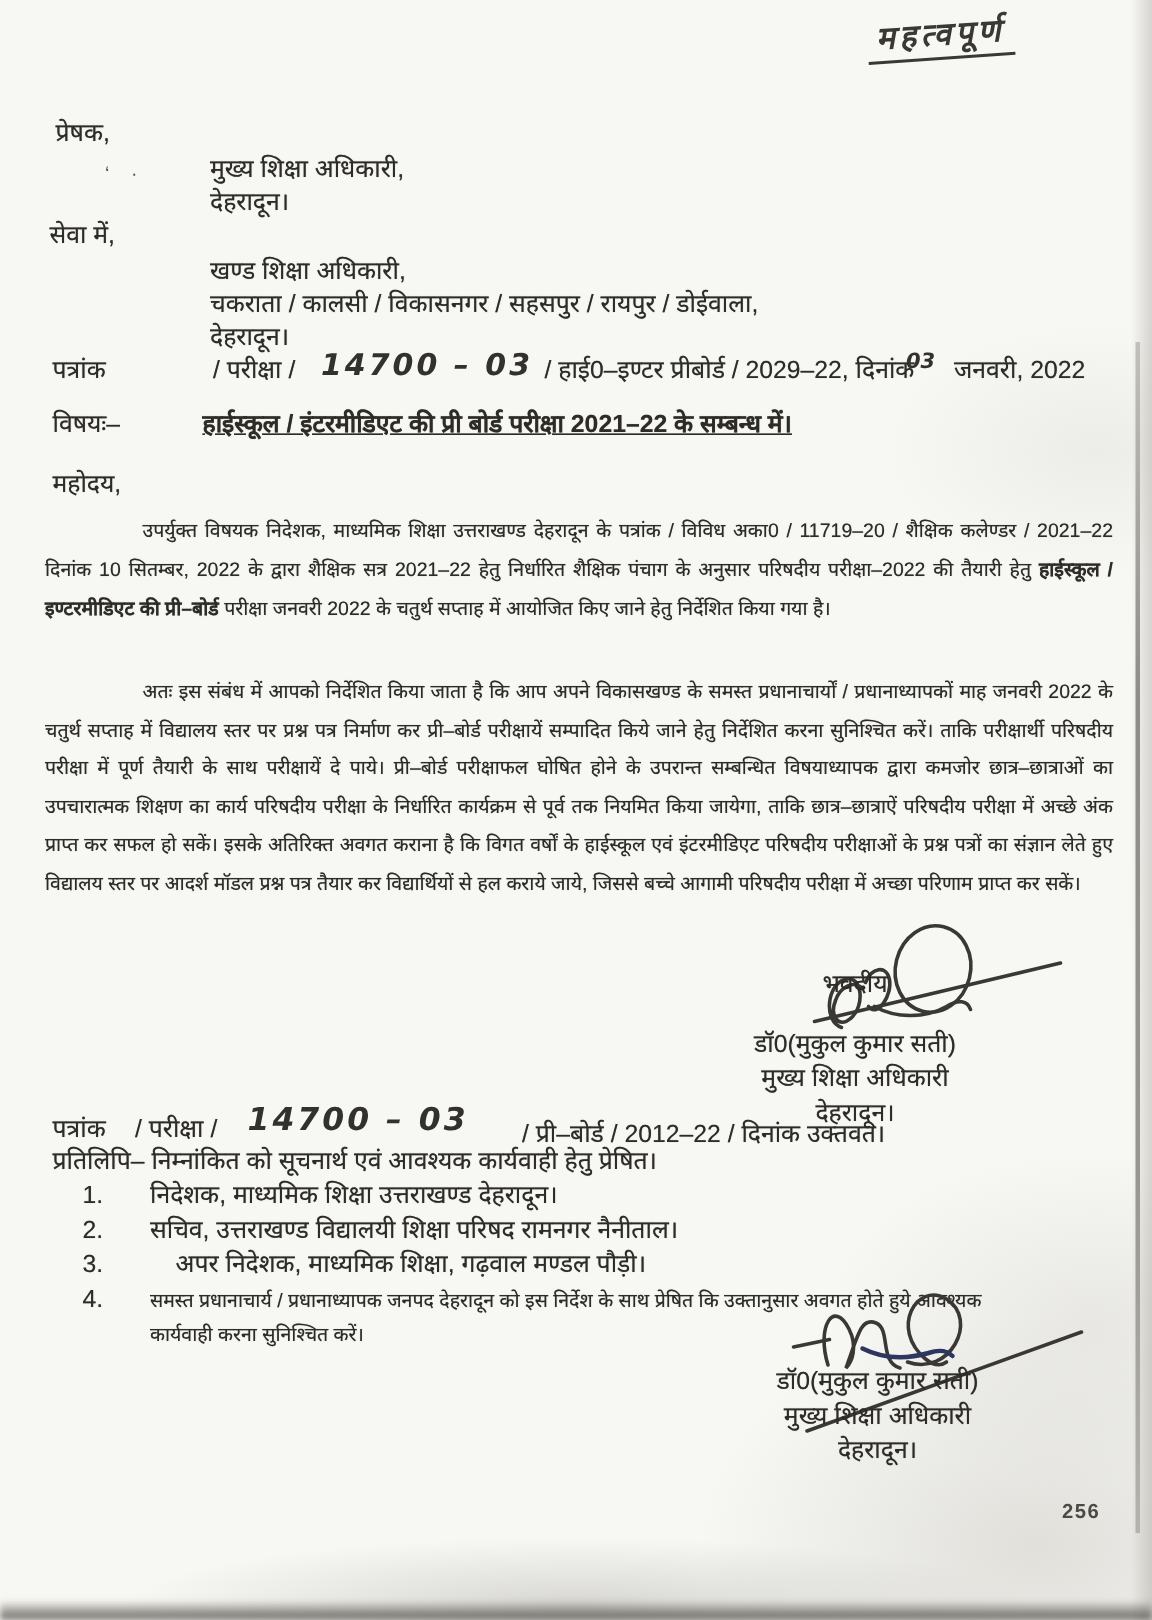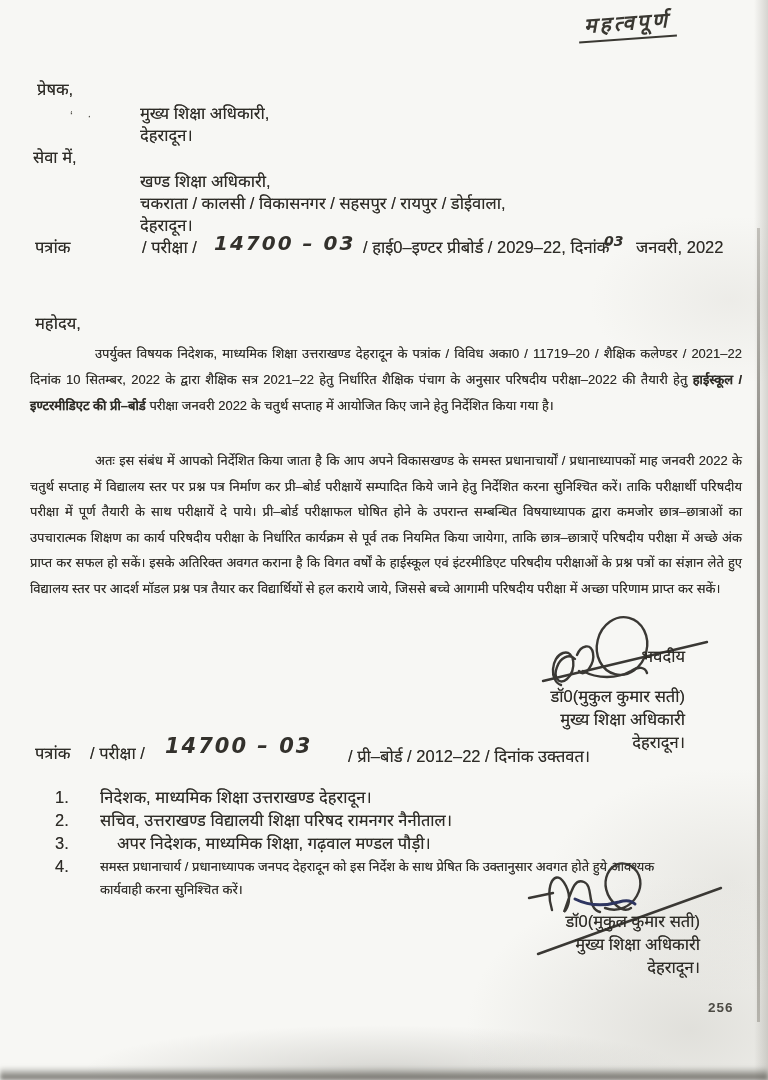--- a/index.html
+++ b/index.html
@@ -18,21 +18,21 @@
   .abs{position:absolute;}
   .t{font-size:16.5px;line-height:22px;white-space:nowrap;text-shadow:0 0 .5px rgba(45,43,38,.55);}
   .para{font-size:13px;line-height:26px;text-align:justify;text-shadow:0 0 .5px rgba(45,43,38,.55);}
   .hw{font-family:"DejaVu Sans","Liberation Sans",sans-serif;font-style:italic;font-weight:600;color:#33312c;}
   .stamp{
     font-size:21px;letter-spacing:3px;border-bottom:2.5px solid #3a3832;
     padding:0 6px 2px 6px;transform:rotate(-4deg);color:#3a3832;
   }
   .subject-text{font-weight:bold;text-decoration:underline;}
   .sig-col{text-align:center;font-size:16.5px;line-height:23px;text-shadow:0 0 .5px rgba(45,43,38,.55);}
-  .sig-col div{white-space:nowrap;text-align:right;}
+  .sig-col div{white-space:nowrap;}
   .edge-line{position:absolute;top:228px;bottom:58px;right:8px;width:3px;
     background:linear-gradient(to bottom,#c2c0ba,#8e8c86 30%,#98968f 70%,#b5b3ac);}
   .edge-shade{position:absolute;top:0;bottom:0;right:0;width:14px;
     background:linear-gradient(to left,rgba(150,148,140,.35),transparent);}
   .bottom-smudge{position:absolute;left:0;right:0;bottom:0;height:13px;
     background:linear-gradient(to bottom,rgba(90,88,80,0),rgba(82,80,72,.55) 60%,rgba(60,58,52,.75));
     filter:blur(2px);}
   .speck{font-size:13px;color:#55534d;}
   .pagenum{font-size:13.5px;font-weight:bold;color:#4c4a44;letter-spacing:1px;}
   svg.sig{overflow:visible;}
@@ -57,20 +57,24 @@
 
   <div class="abs" style="left:0;top:233px;width:768px;height:26px;">
     <span class="abs t" style="left:35px;top:3px;">पत्रांक</span>
     <span class="abs t" style="left:142px;top:3px;">/ परीक्षा /</span>
     <span class="abs hw" style="left:214px;top:-2px;font-size:20px;letter-spacing:2px;">14700 – 03</span>
     <span class="abs t" style="left:363px;top:3px;">/ हाई0–इण्टर प्रीबोर्ड / 2029–22,  दिनांक</span>
     <span class="abs hw" style="left:604px;top:0px;font-size:14px;">03</span>
     <span class="abs t" style="left:636px;top:3px;">जनवरी, 2022</span>
   </div>
 
+  <div class="abs" style="left:0;top:272px;width:768px;height:26px;">
+    <span class="abs t" style="left:35px;top:0;">विषयः–</span>
+    <span class="abs t subject-text" style="left:135px;top:0;">हाईस्कूल / इंटरमीडिएट की प्री बोर्ड परीक्षा 2021–22 के सम्बन्ध में।</span>
+  </div>
 
   <div class="abs t" style="left:35px;top:312px;">महोदय,</div>
 
   <div class="abs para" style="left:30px;top:341px;width:712px;text-indent:65px;"><span>उपर्युक्त विषयक निदेशक, माध्यमिक शिक्षा उत्तराखण्ड देहरादून के पत्रांक / विविध अका0 / 11719–20 / शैक्षिक कलेण्डर / 2021–22 दिनांक 10 सितम्बर, 2022 के द्वारा शैक्षिक सत्र 2021–22 हेतु निर्धारित शैक्षिक पंचाग के अनुसार परिषदीय परीक्षा–2022 की तैयारी हेतु </span><b>हाईस्कूल / इण्टरमीडिएट की प्री–बोर्ड</b><span> परीक्षा जनवरी 2022 के चतुर्थ सप्ताह में आयोजित किए जाने हेतु निर्देशित किया गया है।</span></div>
 
   <div class="abs para" style="left:30px;top:448px;width:712px;text-indent:65px;line-height:25.5px;">अतः इस संबंध में आपको निर्देशित किया जाता है कि आप अपने विकासखण्ड के समस्त प्रधानाचार्यों / प्रधानाध्यापकों माह जनवरी 2022 के चतुर्थ सप्ताह में विद्यालय स्तर पर प्रश्न पत्र निर्माण कर प्री–बोर्ड परीक्षायें सम्पादित किये जाने हेतु निर्देशित करना सुनिश्चित करें। ताकि परीक्षार्थी परिषदीय परीक्षा में पूर्ण तैयारी के साथ परीक्षायें दे पाये। प्री–बोर्ड परीक्षाफल घोषित होने के उपरान्त सम्बन्धित विषयाध्यापक द्वारा कमजोर छात्र–छात्राओं का उपचारात्मक शिक्षण का कार्य परिषदीय परीक्षा के निर्धारित कार्यक्रम से पूर्व तक नियमित किया जायेगा, ताकि छात्र–छात्राऐं परिषदीय परीक्षा में अच्छे अंक प्राप्त कर सफल हो सकें। इसके अतिरिक्त अवगत कराना है कि विगत वर्षों के हाईस्कूल एवं इंटरमीडिएट परिषदीय परीक्षाओं के प्रश्न पत्रों का संज्ञान लेते हुए विद्यालय स्तर पर आदर्श मॉडल प्रश्न पत्र तैयार कर विद्यार्थियों से हल कराये जाये, जिससे बच्चे आगामी परिषदीय परीक्षा में अच्छा परिणाम प्राप्त कर सकें।</div>
 
   <svg class="abs sig" style="left:505px;top:605px;" width="215" height="100" viewBox="0 0 215 100">
     <g fill="none" stroke="#3a3834" stroke-width="2.4" stroke-linecap="round">
       <ellipse cx="117" cy="41" rx="25" ry="29" transform="rotate(14 117 41)"></ellipse>
@@ -88,20 +92,21 @@
     <div>देहरादून।</div>
   </div>
 
   <div class="abs" style="left:0;top:736px;width:768px;height:28px;">
     <span class="abs t" style="left:35px;top:6px;">पत्रांक</span>
     <span class="abs t" style="left:90px;top:6px;">/ परीक्षा /</span>
     <span class="abs hw" style="left:165px;top:-2px;font-size:21px;letter-spacing:2px;">14700 – 03</span>
     <span class="abs t" style="left:348px;top:9px;">/ प्री–बोर्ड / 2012–22 /  दिनांक उक्तवत।</span>
   </div>
 
+  <div class="abs t" style="left:35px;top:763px;">प्रतिलिपि– निम्नांकित को सूचनार्थ एवं आवश्यक कार्यवाही हेतु प्रेषित।</div>
 
   <div class="abs" style="left:0;top:786px;width:768px;">
     <div>
       <span class="abs t" style="left:55px;top:0;">1.</span>
       <span class="abs t" style="left:100px;top:0;">निदेशक, माध्यमिक शिक्षा उत्तराखण्ड देहरादून।</span>
     </div>
     <div>
       <span class="abs t" style="left:55px;top:23px;">2.</span>
       <span class="abs t" style="left:100px;top:23px;">सचिव, उत्तराखण्ड विद्यालयी शिक्षा परिषद रामनगर नैनीताल।</span>
     </div>

